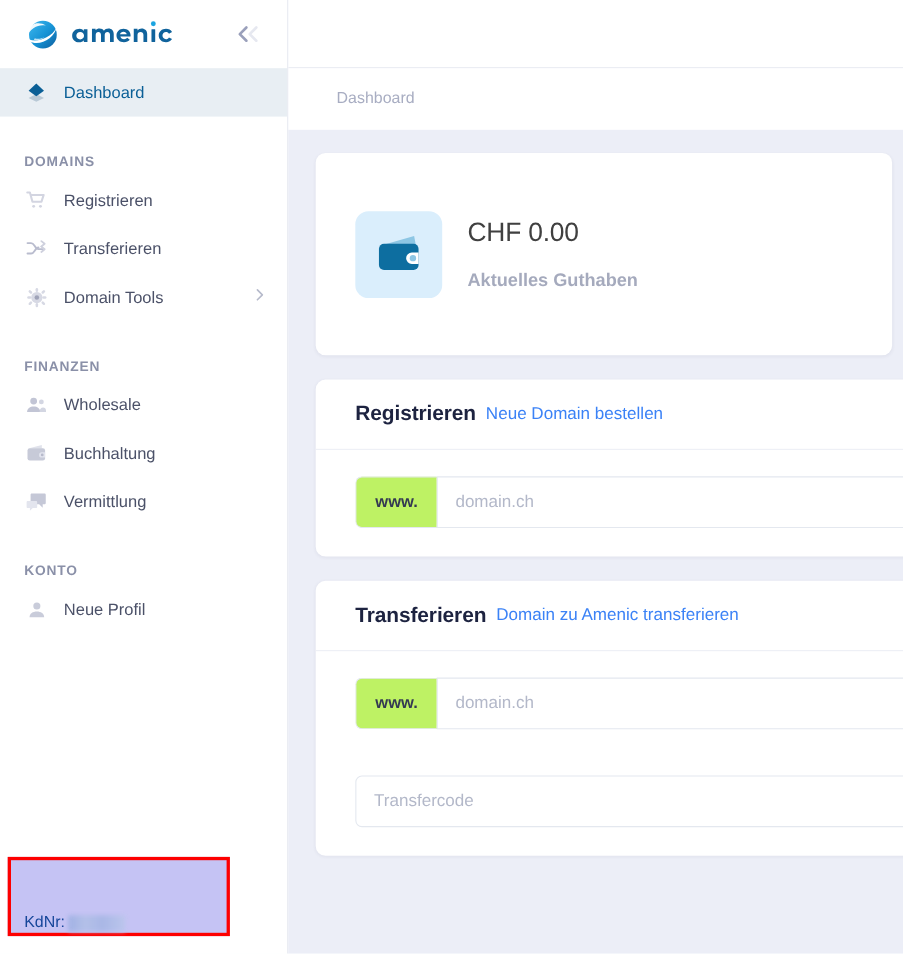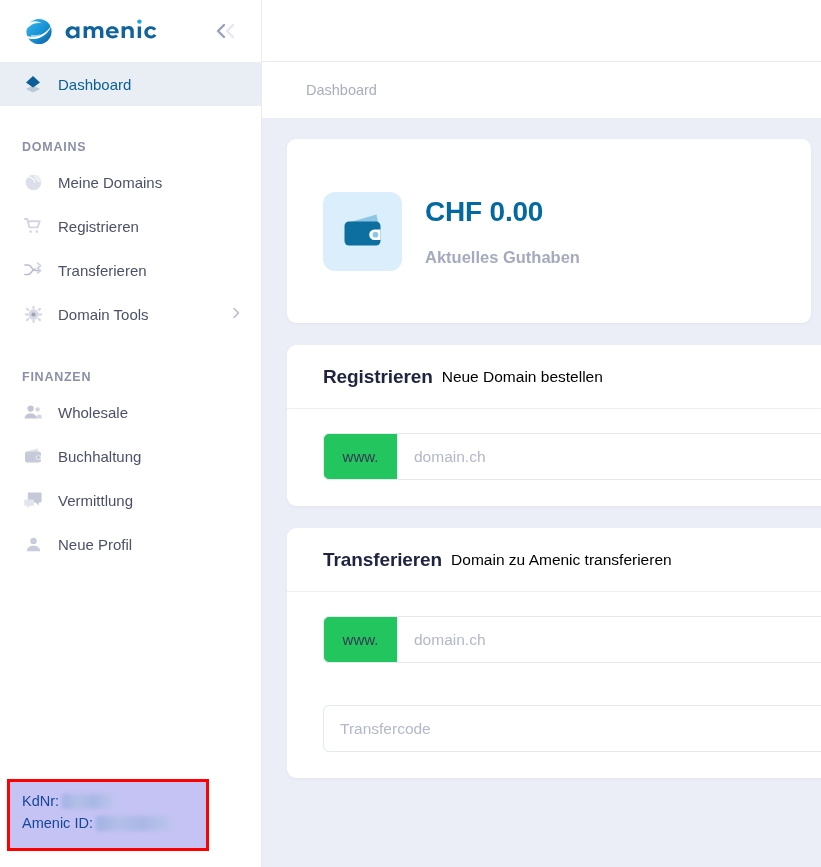--- a/index.html
+++ b/index.html
@@ -78,20 +78,21 @@
     background: #c5c3f4;
     border: 3px solid #fd0000;
     padding: 8px 10px 0 12px;
   }
   .id-line {
     font-size: 14.5px;
     color: #16469a;
     line-height: 22px;
     display: flex; align-items: center;
     white-space: nowrap;
+    margin-top: 38px;
   }
   .redact {
     display: inline-block;
     height: 15px;
     margin-left: 3px;
     border-radius: 1px;
     background: linear-gradient(90deg,#9fb1e4 0%, #b3c0e8 30%, #a8b7e6 60%, #bcc6ec 100%);
     filter: blur(2.1px);
     opacity: .95;
   }
@@ -135,23 +136,23 @@
     padding-left: 36px;
   }
   .wallet-badge {
     width: 79px; height: 79px; flex: 0 0 79px;
     border-radius: 12px;
     background: #daeefc;
     display: flex; align-items: center; justify-content: center;
   }
   .balance-text { margin-left: 23px; }
   .balance-amount {
-    font-size: 28px;
-    font-weight: 700;
-    color: #0369a1;
+    font-size: 24px;
+    font-weight: 400;
+    color: #404040;
     letter-spacing: -0.2px;
   }
   .balance-label {
     font-size: 16.5px;
     color: #a5aabd;
     font-weight: 600;
     margin-top: 20px;
   }
 
   .card.form-card {
@@ -163,33 +164,33 @@
     height: 64px;
     display: flex; align-items: center;
     padding-left: 36px;
     border-bottom: 1px solid #edeff5;
   }
   .card-head .t {
     font-size: 19px; font-weight: 700; color: #1d2340;
     letter-spacing: -0.1px;
   }
   .card-head .s {
-    font-size: 15.5px; color: #000000; margin-left: 9px;
+    font-size: 15.5px; color: #3b82f6; margin-left: 9px;
   }
   .card-body { padding: 24px 0 26px 36px; }
 
   .input-group { display: flex; height: 47px; width: 560px; }
   .prefix {
     width: 74px; flex: 0 0 74px;
-    background: #22c55e;
+    background: #bef264;
     border: 1px solid #e4e8ef;
     border-right: none;
     border-radius: 6px 0 0 6px;
     display: flex; align-items: center; justify-content: center;
-    font-size: 15px; color: #343a52; font-weight: 400;
+    font-size: 15px; color: #343a52; font-weight: 700;
   }
   .txt {
     flex: 1 1 auto;
     background: #ffffff;
     border: 1px solid #e4e8ef;
     border-radius: 0 6px 6px 0;
     padding-left: 16px;
     font-size: 15.5px;
     color: #2c3148;
     font-family: "Liberation Sans", sans-serif;
@@ -255,30 +256,20 @@
           <svg width="20" height="20" viewBox="0 0 20 20">
             <path d="M10 11.5 3 15l7 3.5 7-3.5-7-3.5z" fill="#b9c9d6"></path>
             <path d="M10 2 3 8.4l7 5.2 7-5.2L10 2z" fill="#0a5f96"></path>
           </svg>
         </span>
         <span>Dashboard</span>
       </div>
 
       <div class="nav-section">DOMAINS</div>
 
-      <div class="nav-item">
-        <span class="ico">
-          <svg width="19" height="19" viewBox="0 0 20 20">
-            <circle cx="10" cy="10" r="8.2" fill="#dcdee9"></circle>
-            <path d="M10 1.8a8.2 8.2 0 0 1 8.2 8.2c-4.6 0-8.2-3.6-8.2-8.2z" fill="#eceef5"></path>
-            <path d="M4.3 4.1c3.4-.2 6.6 2.6 7.2 6.3" fill="none" stroke="#ffffff" stroke-width="1.1"></path>
-          </svg>
-        </span>
-        <span>Meine Domains</span>
-      </div>
 
       <div class="nav-item">
         <span class="ico">
           <svg width="20" height="20" viewBox="0 0 20 20">
             <path d="M1.8 3h2.4l2.3 8.4h8.2l2-6.2H5.2" fill="none" stroke="#d3d5e1" stroke-width="1.9" stroke-linecap="round" stroke-linejoin="round"></path>
             <circle cx="7.6" cy="15.6" r="1.3" fill="#d3d5e1"></circle>
             <circle cx="13.8" cy="15.6" r="1.3" fill="#d3d5e1"></circle>
           </svg>
         </span>
         <span>Registrieren</span>
@@ -351,20 +342,21 @@
       <div class="nav-item">
         <span class="ico">
           <svg width="20" height="20" viewBox="0 0 20 20">
             <path d="M6 2.6h11.4c.7 0 1.2.5 1.2 1.2v7.4c0 .7-.5 1.2-1.2 1.2h-1.6v3.2l-3.2-3.2H6c-.7 0-1.2-.5-1.2-1.2V3.8c0-.7.5-1.2 1.2-1.2z" fill="#c5c8d7"></path>
             <path d="M2.2 9.4h7.6c.6 0 1 .4 1 1v4.4c0 .6-.4 1-1 1h-3l-2.6 2.6v-2.6H2.2c-.6 0-1-.4-1-1v-4.4c0-.6.4-1 1-1z" fill="#e3e5ee"></path>
           </svg>
         </span>
         <span>Vermittlung</span>
       </div>
 
+      <div class="nav-section">KONTO</div>
 
       <div class="nav-item">
         <span class="ico">
           <svg width="19" height="19" viewBox="0 0 20 20">
             <circle cx="10" cy="6.2" r="3.4" fill="#c9ccda"></circle>
             <path d="M3 17c0-3.6 3.1-5.6 7-5.6s7 2 7 5.6z" fill="#c9ccda"></path>
           </svg>
         </span>
         <span>Neue Profil</span>
       </div>

